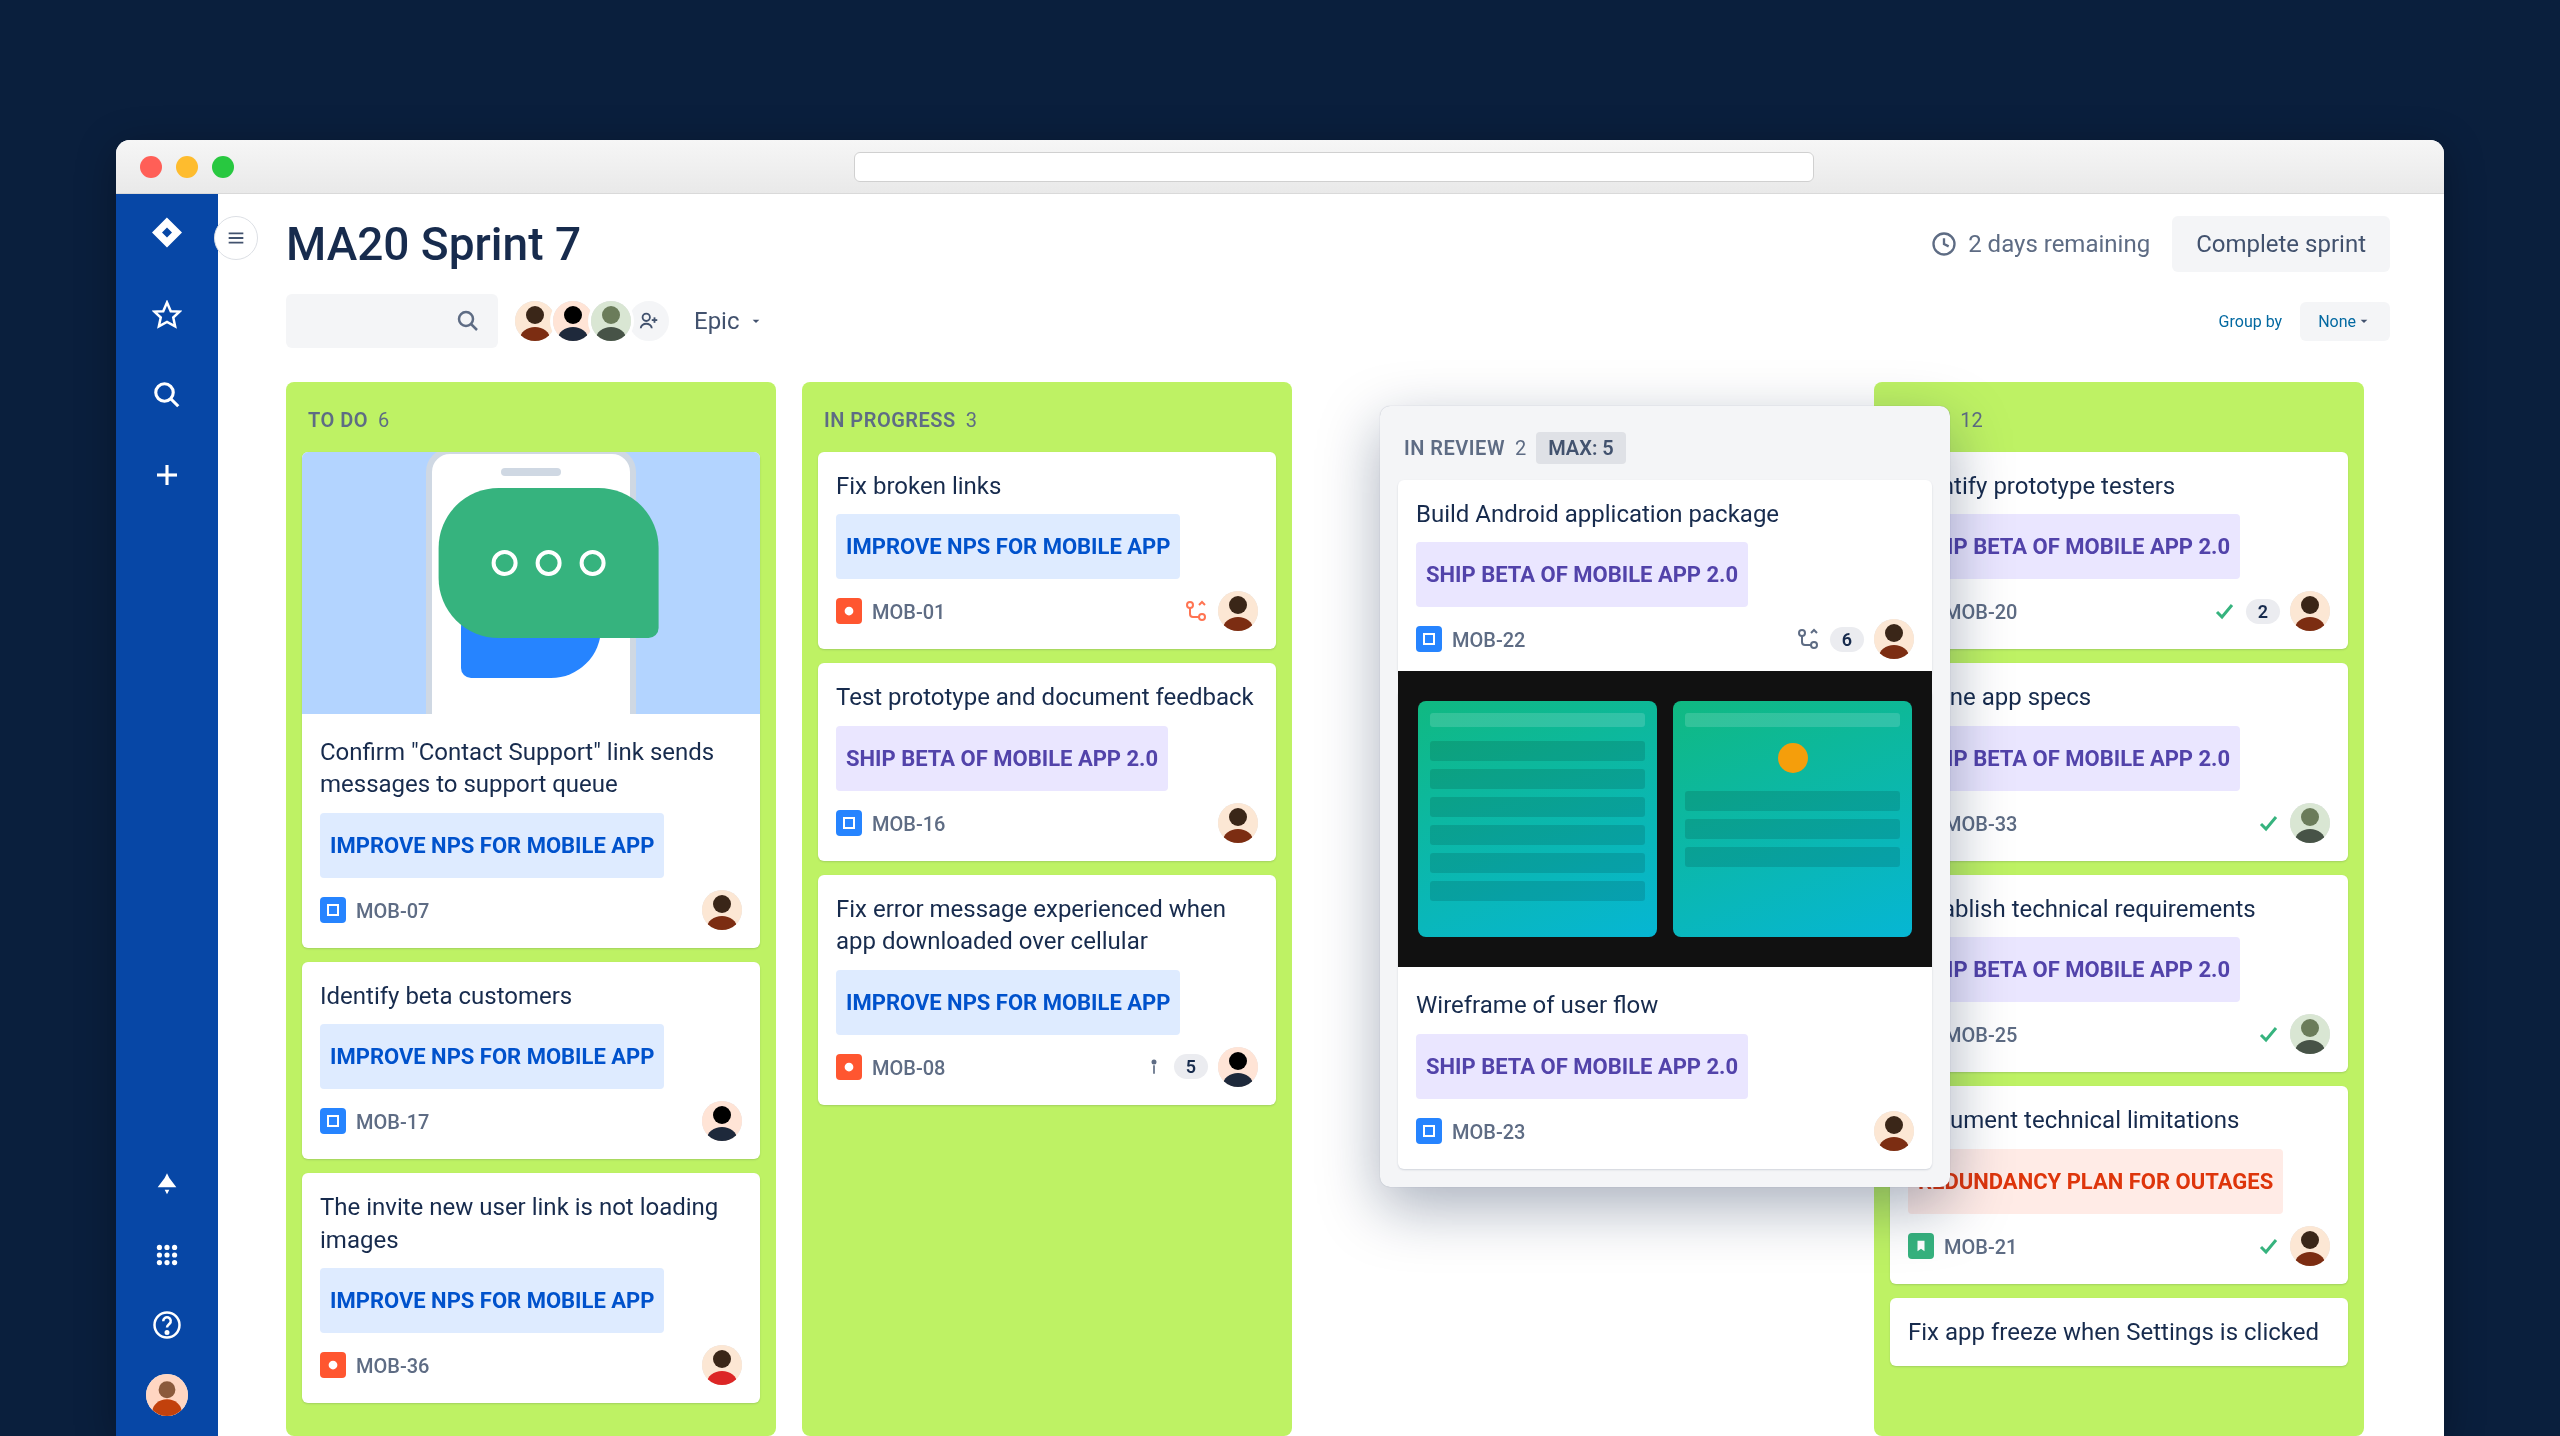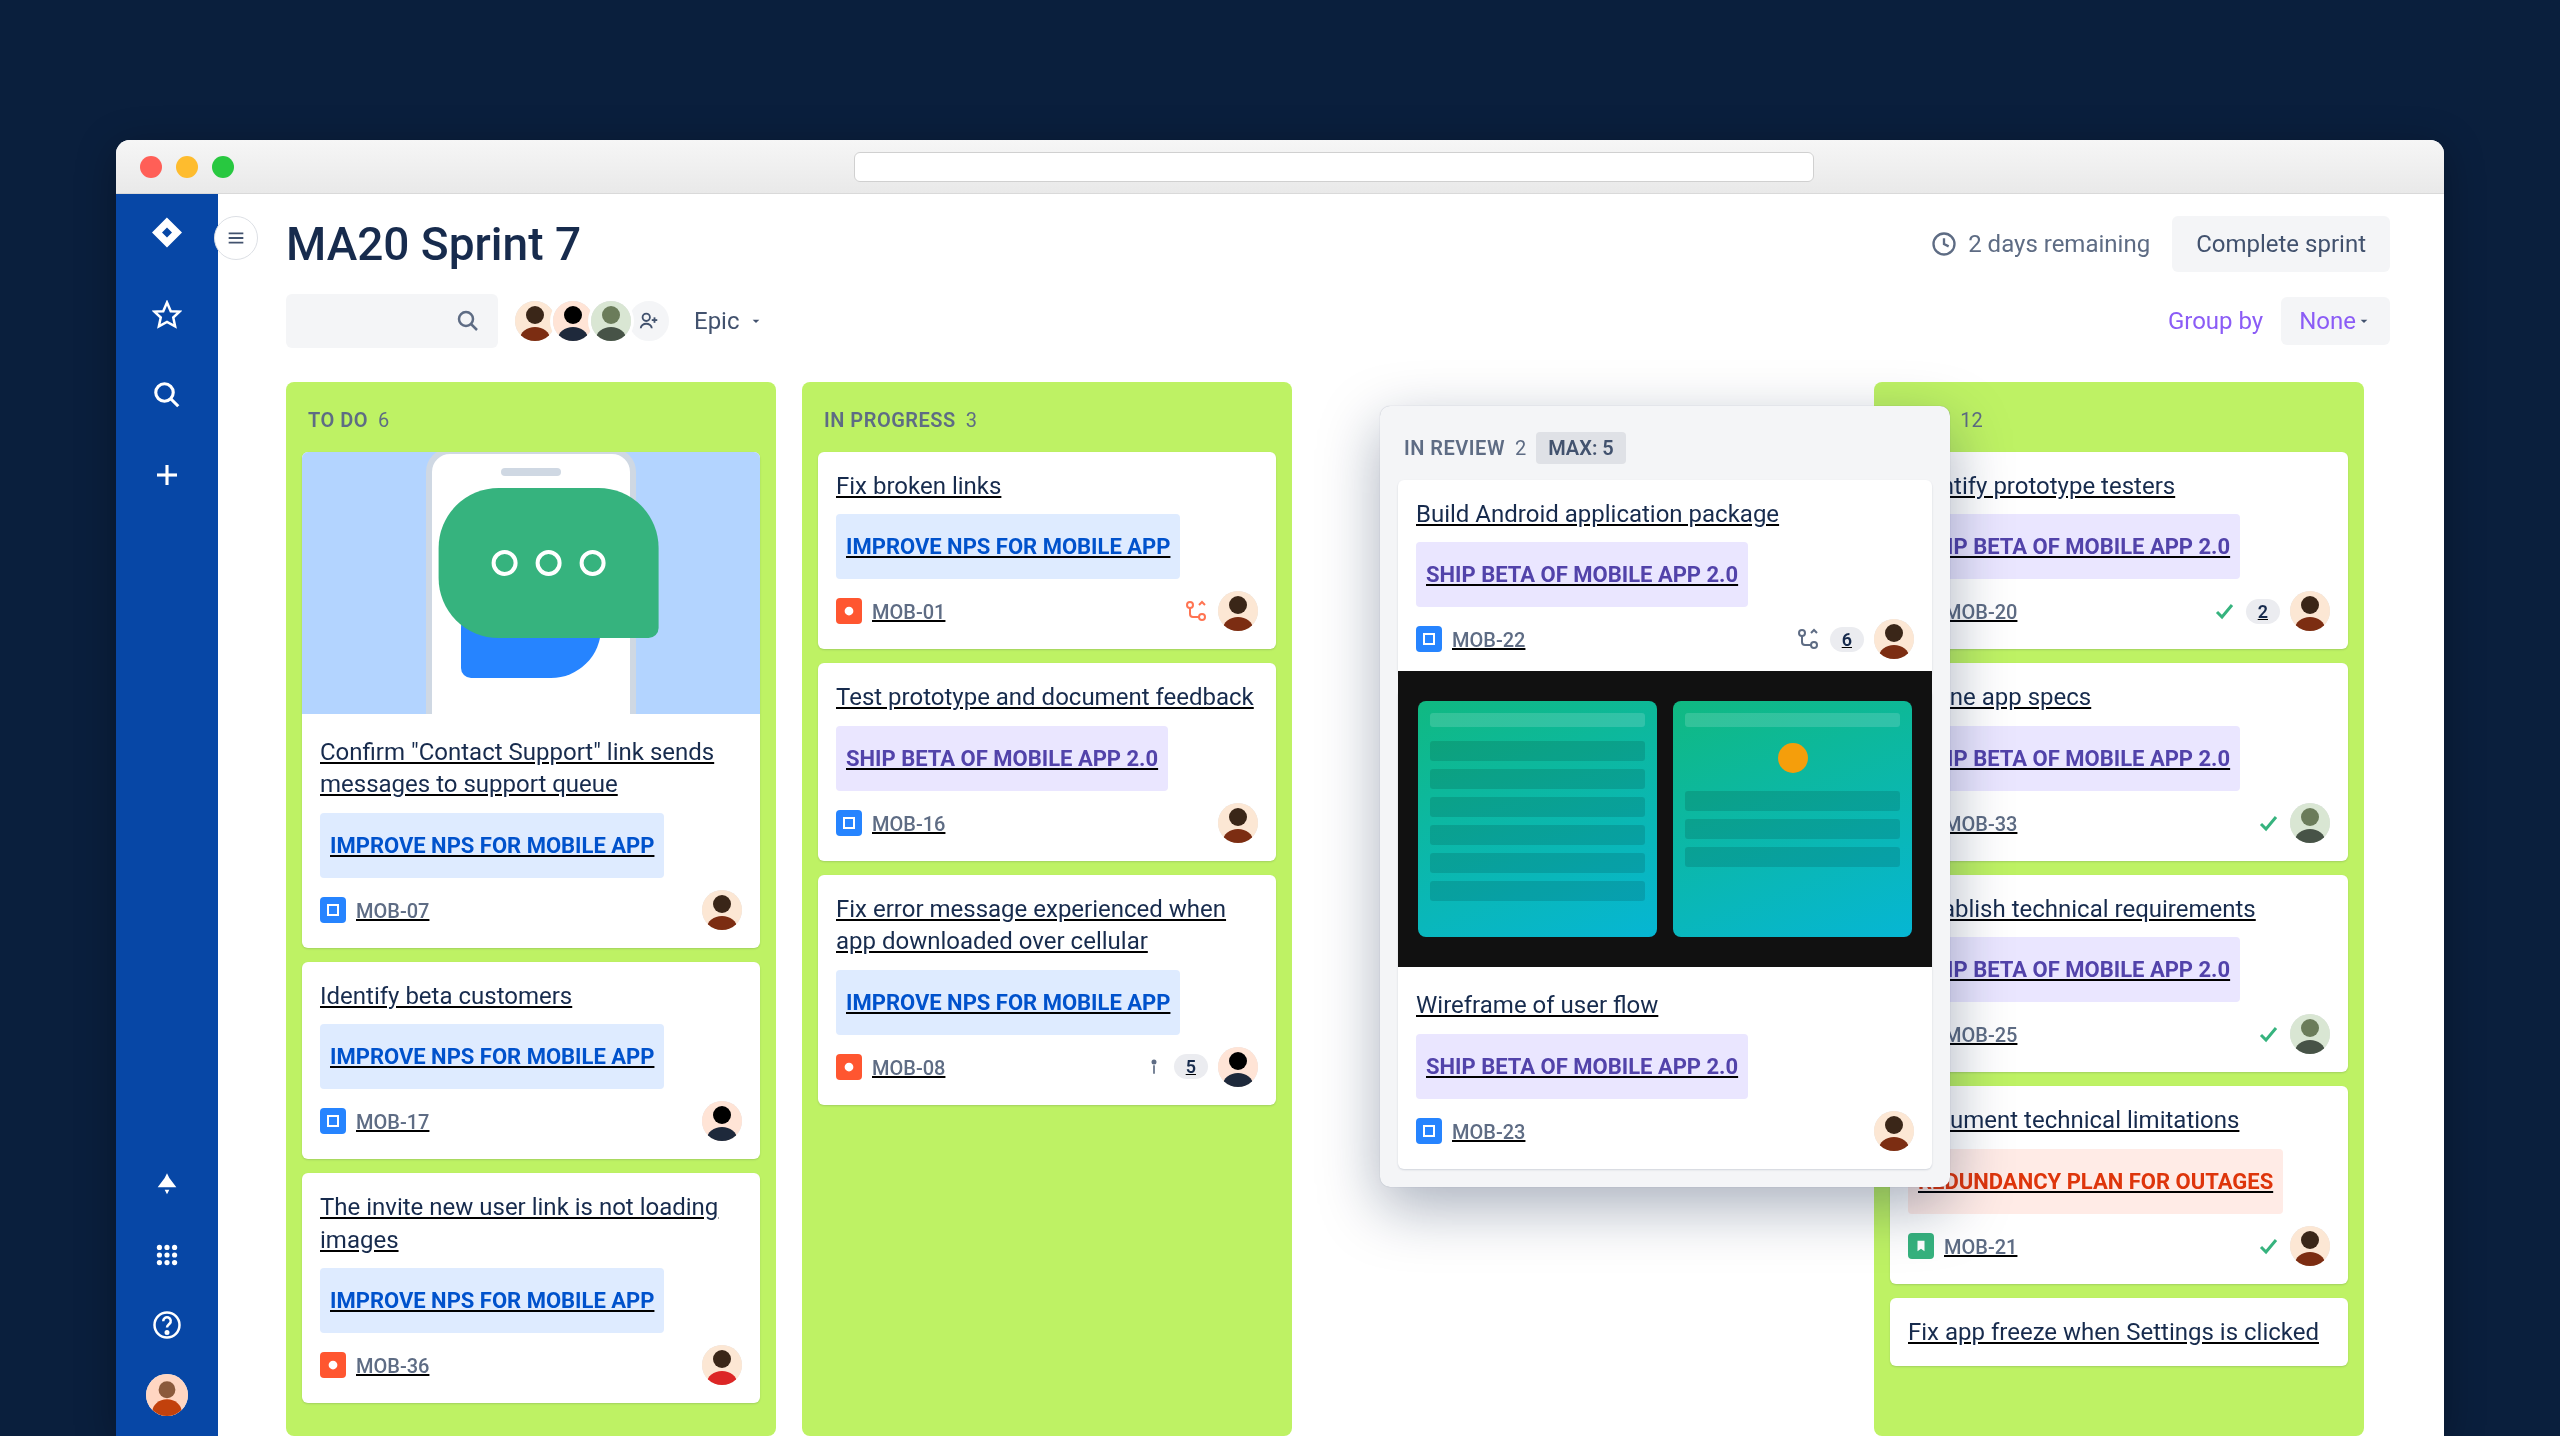--- a/index.html
+++ b/index.html
@@ -52,28 +52,28 @@
 .header-right{display:flex; align-items:center; gap:22px;}
 .timeleft{display:flex;align-items:center;gap:10px;color:#5e6c84;font-size:24px;}
 .complete-btn{ background:#f4f5f7; color:#42526e; font-size:24px; padding:14px 24px; border-radius:6px; cursor:pointer;}
 .header-row2{ display:flex; align-items:center; justify-content:space-between; margin-top:22px;}
 .row2-left{display:flex;align-items:center;gap:22px;}
 .searchbox{ width:212px; height:54px; background:#f4f5f7; border-radius:6px; display:flex; align-items:center; justify-content:flex-end; padding-right:18px; color:#42526e;}
 .av-stack{display:flex;}
 .av-stack .avatar{ width:46px;height:46px; border:3px solid #fff; margin-left:-8px;}
 .add-people{width:46px;height:46px;border-radius:50%;background:#f4f5f7;border:3px solid #fff;margin-left:-8px;display:flex;align-items:center;justify-content:center;color:#42526e;}
 .epic-dd{display:flex;align-items:center;gap:8px;color:#42526e;font-size:24px;cursor:pointer;}
-.row2-right{display:flex;align-items:center;gap:18px;color:#8b5cf6;font-size:24px;}
+.row2-right{display:flex;align-items:center;gap:18px;color:#0369a1;font-size:16px;}
 .group-dd{background:#f4f5f7;padding:10px 18px;border-radius:6px;display:flex;align-items:center;cursor:pointer;}
 .board{ flex:1; display:flex; gap:26px; padding:24px 54px 0 68px; overflow:hidden;}
 .col{ width:490px; background:#bef264; border-radius:8px; padding:16px; display:flex; flex-direction:column; gap:14px; flex-shrink:0;}
 .col-header{display:flex;align-items:center;gap:10px;padding:10px 6px 6px;}
 .col-title{font-size:20px;font-weight:600;color:#5e6c84;letter-spacing:.5px;}
 .col-count{font-size:20px;color:#5e6c84;}
-.card{ background:#fff; border-radius:6px; box-shadow:0 1px 2px rgba(9,30,66,.15); padding:18px; display:flex; flex-direction:column; gap:12px; cursor:pointer;text-decoration:underline;}
+.card{ background:#fff; border-radius:6px; box-shadow:0 1px 2px rgba(9,30,66,.15); padding:18px; display:flex; flex-direction:column; gap:12px; cursor:pointer;}
 .card-cover{ height:262px; margin:-18px -18px 10px -18px; border-radius:6px 6px 0 0; background:#b3d4ff; display:flex; align-items:center; justify-content:center; overflow:hidden;}
 .card-title{ font-size:24px; color:#172b4d; line-height:1.35;}
 .epic-pill{ display:inline-block; font-size:22px; font-weight:700; padding:20px 10px; border-radius:4px; width:fit-content;}
 .epic-blue{background:#deebff;color:#0052cc;}
 .epic-purple{background:#eae6ff;color:#5243aa;}
 .epic-red{background:#ffebe6;color:#de350b;}
 .card-footer{display:flex;align-items:center;justify-content:space-between;}
 .footer-left{display:flex;align-items:flex-end;gap:10px;}
 .type-ic{width:26px;height:26px;border-radius:4px;display:flex;align-items:center;justify-content:center;}
 .type-story{background:#36b37e;color:#fff;}

